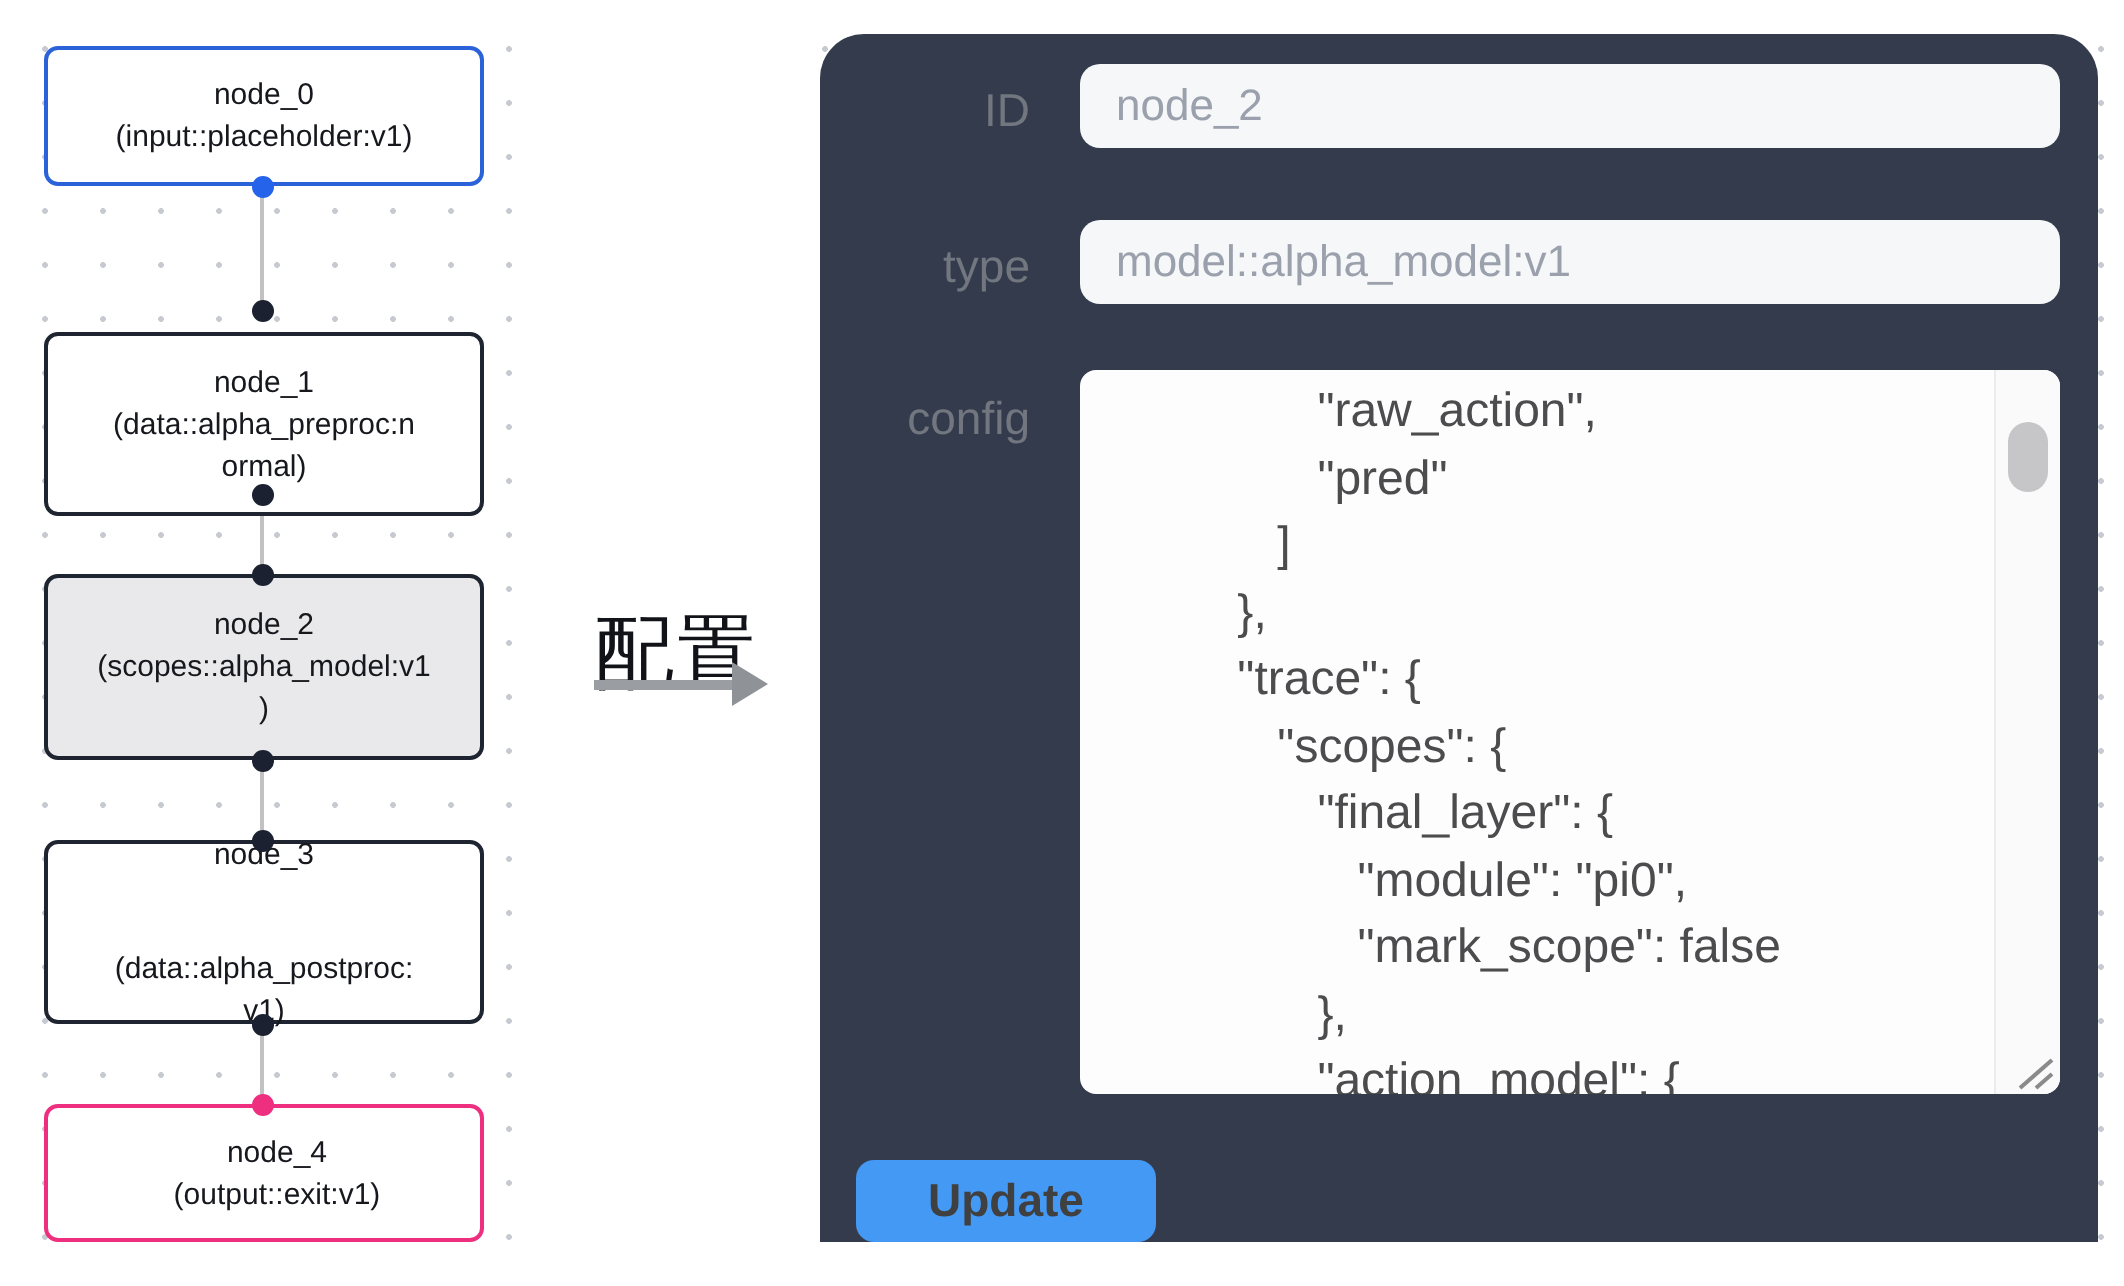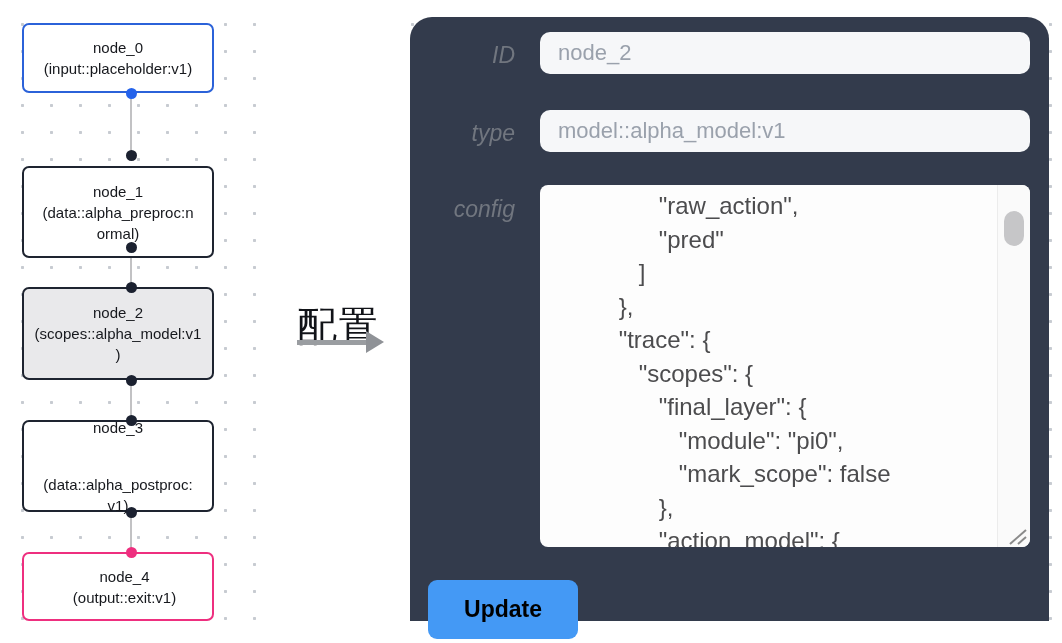--- a/index.html
+++ b/index.html
@@ -11,21 +11,21 @@
   .dot-grid {
     position: absolute; top: 0; height: 643px;
     background-image: radial-gradient(circle, #c7cbd1 1.4px, rgba(0,0,0,0) 1.5px);
     background-size: 29px 27px; background-position: 8px 11px;
   }
   .dot-grid.left  { left: 0;   width: 272px; }
   .dot-grid.right { left: 390px; width: 672px; }
 
   
   .node {
-    position: absolute; left: 22px; width: 192px;
+    position: absolute; left: 22px; width: 220px;
     background: #ffffff; border: 2px solid #1e2430; border-radius: 7px;
     display: flex; flex-direction: column; align-items: center; justify-content: center;
     text-align: center; cursor: pointer;
   }
   .node-title    { font-size: 15px; color: #16181d; line-height: 21px; }
   .node-subtitle { font-size: 15px; color: #16181d; line-height: 21px; white-space: pre-line; }
   .node--input    { border-color: #2b62d9; }
   .node--selected { background: #e9e9eb; border-width: 2.5px; }
   .node--output   { border-color: #ee2f7f; padding-left: 13px; }
 
@@ -41,21 +41,21 @@
   .arrow-line { position: absolute; left: 297px; top: 340px; width: 72px; height: 5px;
     background: #9a9da1; }
   .arrow-head { position: absolute; left: 366px; top: 331px; width: 0; height: 0;
     border-left: 18px solid #8f9297; border-top: 11px solid rgba(0,0,0,0);
     border-bottom: 11px solid rgba(0,0,0,0); }
 
   
   .panel { position: absolute; left: 410px; top: 17px; width: 639px; height: 604px;
     background: #333b4c; border-radius: 22px 22px 0 0; }
   .field-label { position: absolute; left: 0; width: 105px; text-align: right;
-    font-size: 23px; color: #71767f; font-style: italic; }
+    font-size: 23px; color: #71767f; }
   .label-id     { top: 25px; }
   .label-type   { top: 103px; text-align: right; }
   .label-config { top: 179px; }
   .field-input { position: absolute; left: 130px; width: 490px; height: 42px;
     background: #f6f7f9; border: none; border-radius: 10px;
     font-family: "Liberation Sans", sans-serif; font-size: 22px; color: #9aa1ac;
     padding: 0 18px; outline: none; }
   .input-id   { top: 15px; }
   .input-type { top: 93px; }
 
@@ -64,24 +64,24 @@
   .config-text { position: absolute; left: 0; top: 4px; width: 455px; height: 358px;
     font-family: "Liberation Sans", sans-serif; font-size: 24px; line-height: 33.5px;
     color: #4c4c4e; white-space: pre; overflow: hidden; padding-left: 12px; cursor: text; }
   .config-scrollbar { position: absolute; right: 0; top: 0; width: 33px; height: 362px;
     background: #fafafa; border-left: 1px solid #ececec; }
   .config-scrollthumb { position: absolute; left: 6px; top: 26px; width: 20px; height: 35px;
     background: #c6c6c8; border-radius: 10px; cursor: pointer; }
   .resize-handle { position: absolute; right: 2px; bottom: 2px; width: 22px; height: 20px;
     cursor: nwse-resize; }
 
-  .update-btn { position: absolute; left: 18px; top: 563px; width: 150px; height: 59px;
+  .update-btn { position: absolute; left: 18px; top: 563px; width: 150px; height: 41px;
     background: #4499f5; border: none; border-radius: 9px;
     font-family: "Liberation Sans", sans-serif; font-size: 23px; font-weight: 600;
-    color: #000000; cursor: pointer; }
+    color: #404040; cursor: pointer; }
 </style>
 </head>
 <body>
 
 <div class="stage">
 
   <div class="dot-grid left"></div>
   <div class="dot-grid right"></div>
 
   <div class="edge" style="top:93px;  height:62px;"></div>

